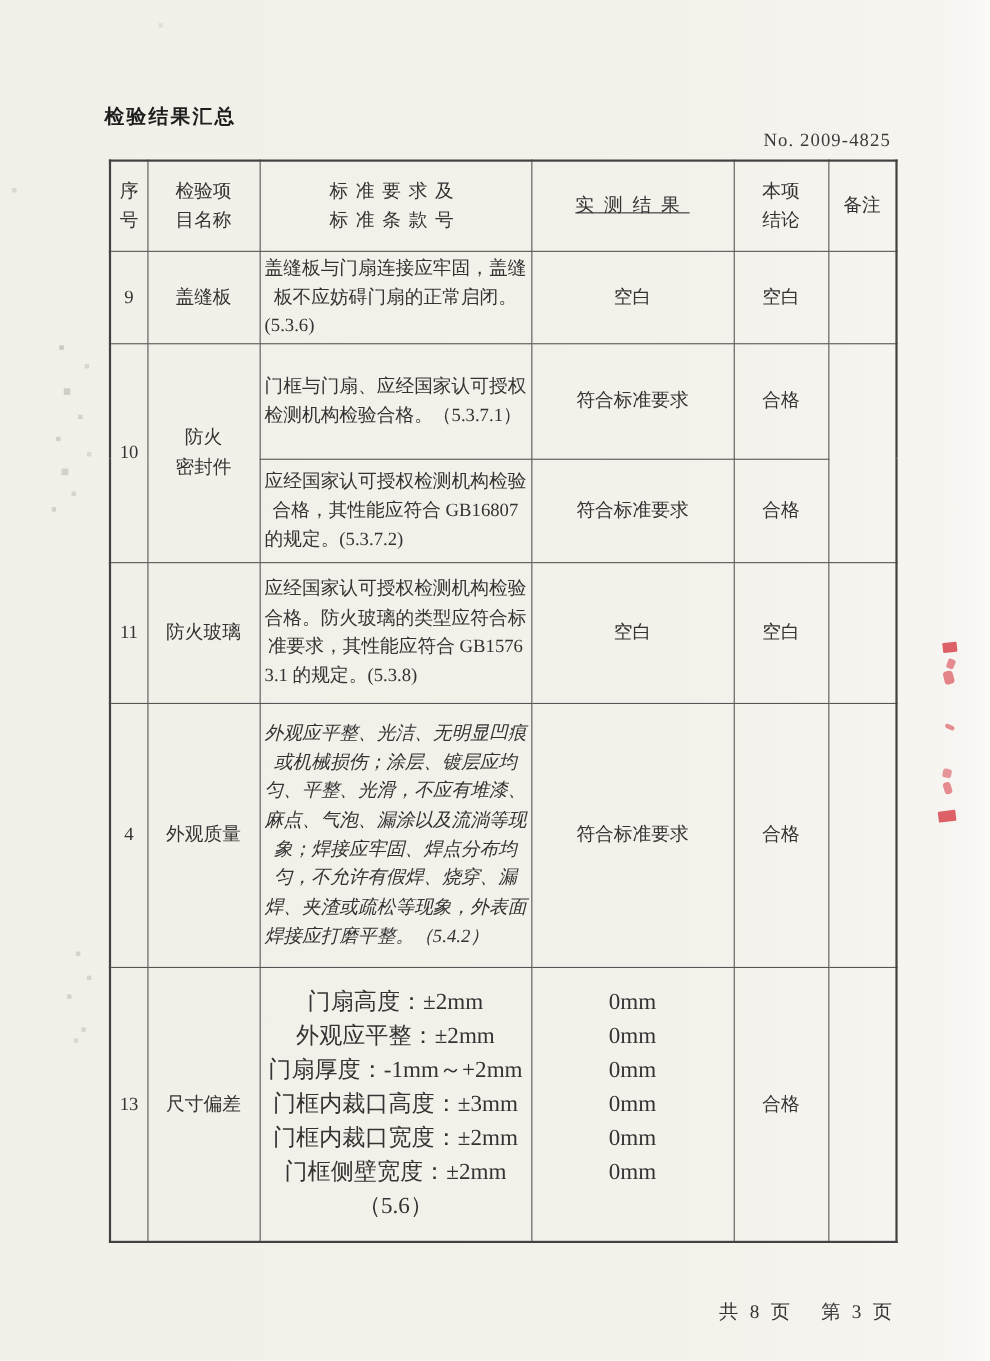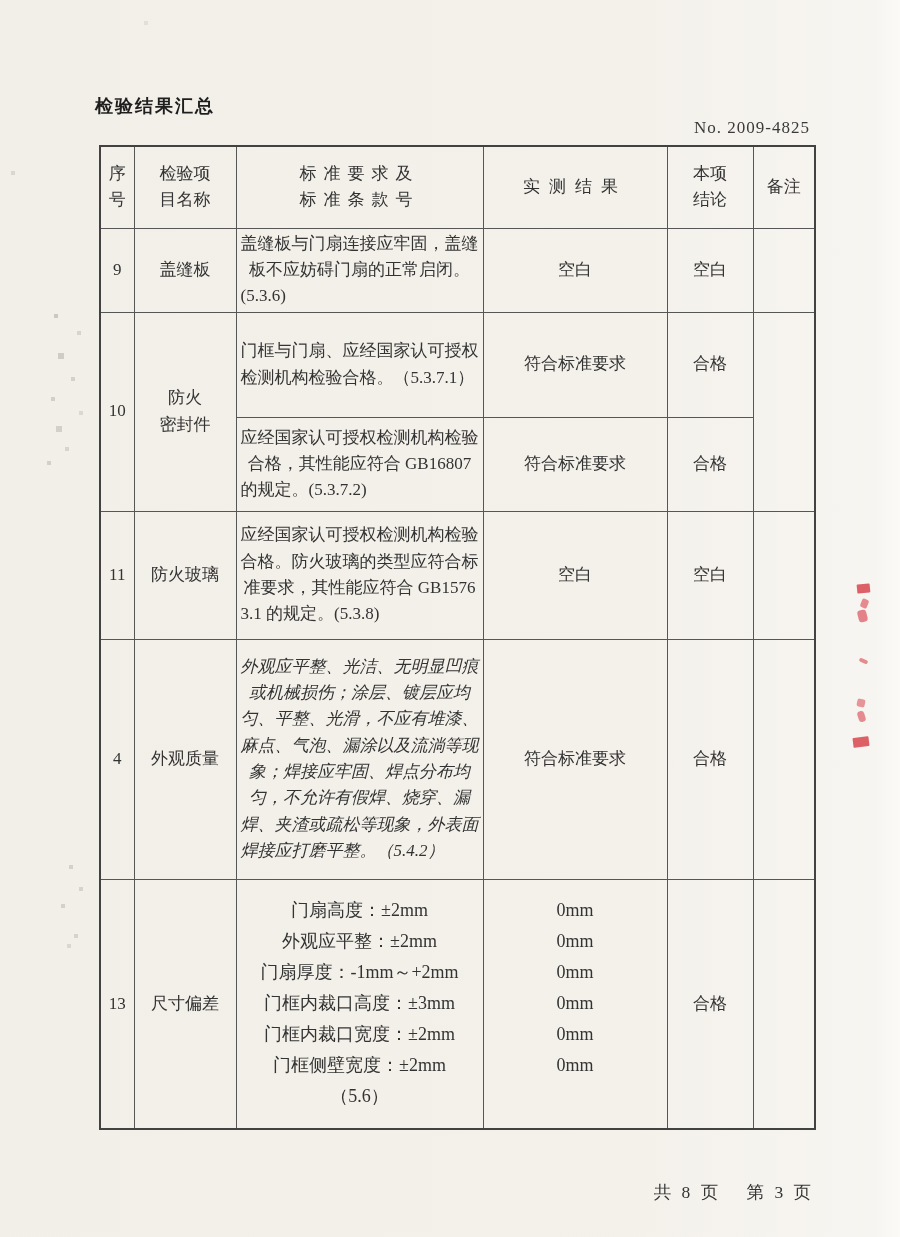--- a/index.html
+++ b/index.html
@@ -29,42 +29,42 @@
     border:1px solid #565656;
     font-weight:normal;
     font-size:17px;line-height:1.55;
     text-align:center;vertical-align:middle;
     padding:2px 4px;color:#333;
     overflow:hidden;
   }
   .preline{white-space:pre-line;}
   th.hdr{font-size:17.5px;color:#2f2f2f;}
   th.hdr-std{letter-spacing:7px;}
-  th.hdr-result{letter-spacing:9px;}
+  th.hdr-result{letter-spacing:9px;text-decoration:underline;}
   td.std{
     text-align:justify;text-align-last:left;
     word-break:break-all;
     padding:4px 10px 4px 11px;
     font-size:16.5px;
   }
   td.std-r9{line-height:27px;}
   td.std-r10a{line-height:31px;}
   td.std-r10b{line-height:29px;}
   td.std-r11{line-height:29px;}
   td.std-r12{line-height:26.5px;font-size:16.3px;font-style:italic;}
   tr.h-hdr{height:82px;}
   tr.h-r9{height:84px;}
   tr.h-r10a{height:105px;}
   tr.h-r10b{height:94px;}
   tr.h-r11{height:128px;}
   tr.h-r12{height:240px;}
   tr.h-r13{height:250px;}
   td.dim-specs{vertical-align:top;padding:28px 4px 0 11px;text-align:left;}
   td.dim-measured{vertical-align:top;padding:28px 4px 0 4px;}
-  .dim-line{height:31px;line-height:31px;font-size:18px;white-space:nowrap;}
+  .dim-line{height:31px;line-height:31px;font-size:21px;white-space:nowrap;}
   .footer{
     position:absolute;left:414px;top:1140px;width:400px;
     text-align:right;font-size:17.5px;color:#353535;letter-spacing:3px;margin-top:40px;
   }
   .footer .pg{margin-left:18px;}
   
   .stamp{position:absolute;background:#d8454f;opacity:.85;}
   .stamp.s1{left:857px;top:584px;width:13px;height:9px;transform:rotate(-6deg);border-radius:1px;}
   .stamp.s2a{left:861px;top:599px;width:7px;height:9px;transform:rotate(22deg);opacity:.6;border-radius:2px;}
   .stamp.s2b{left:858px;top:610px;width:9px;height:12px;transform:rotate(-14deg);opacity:.65;border-radius:3px;}

